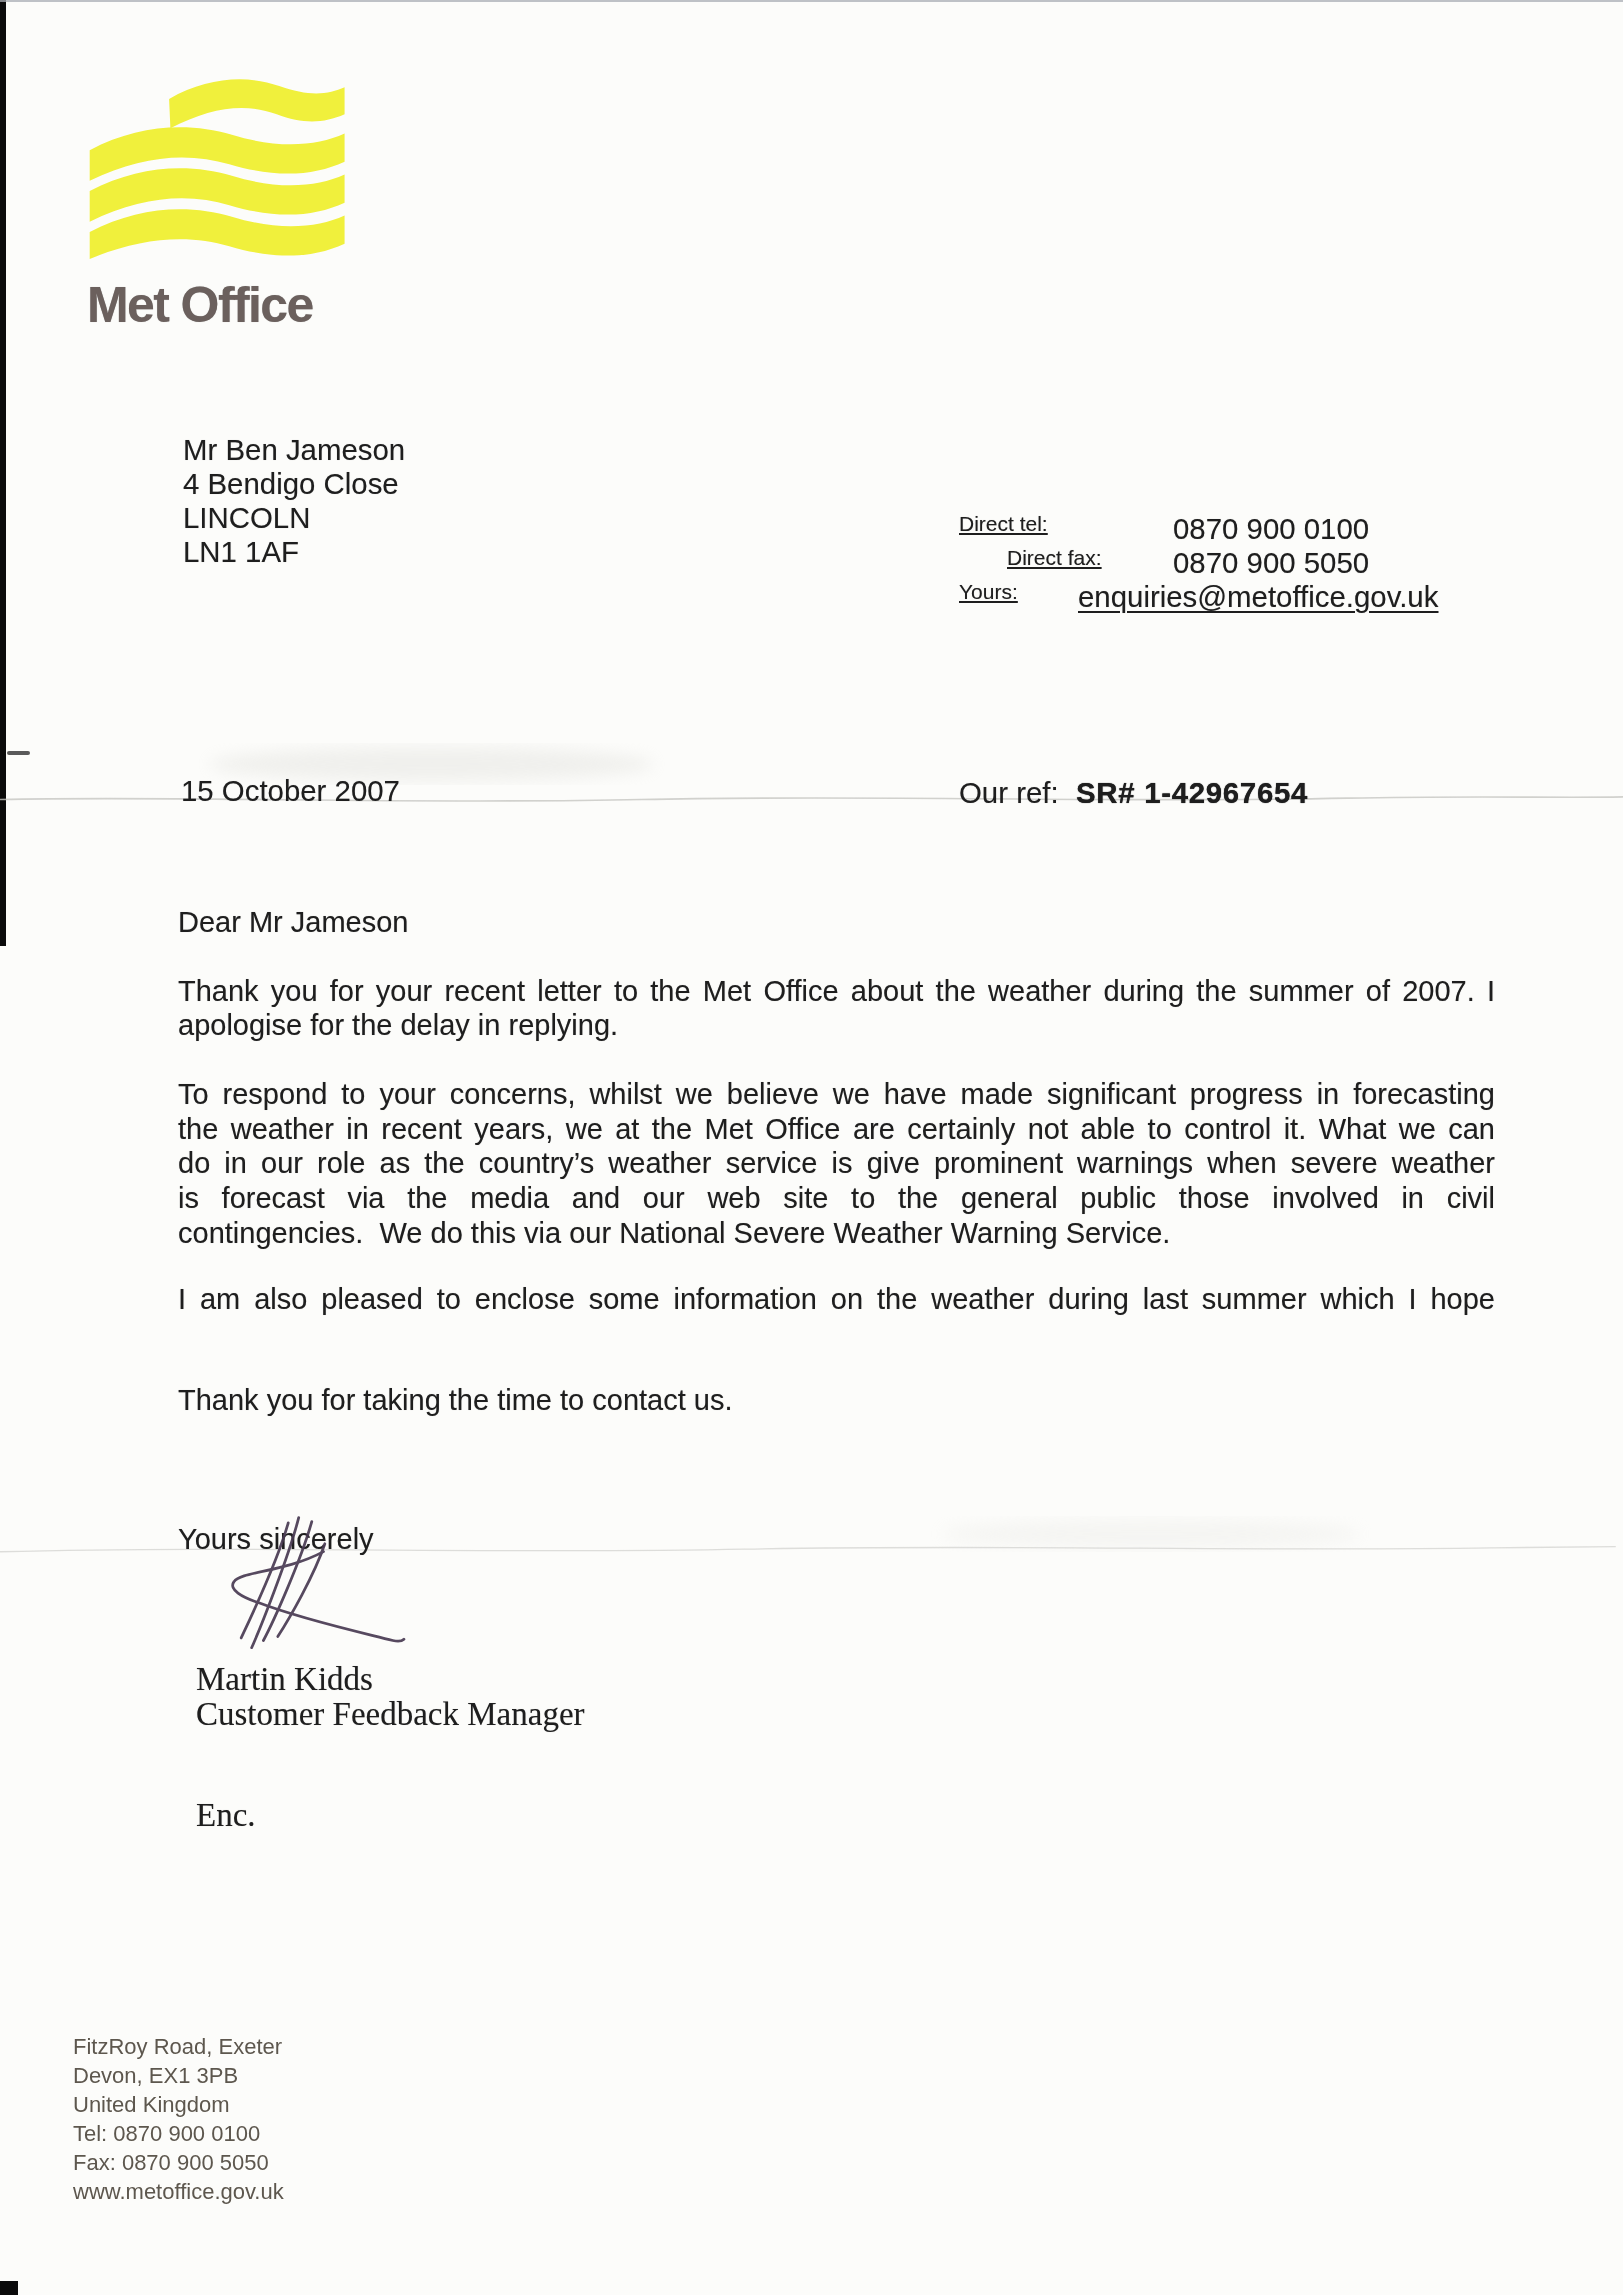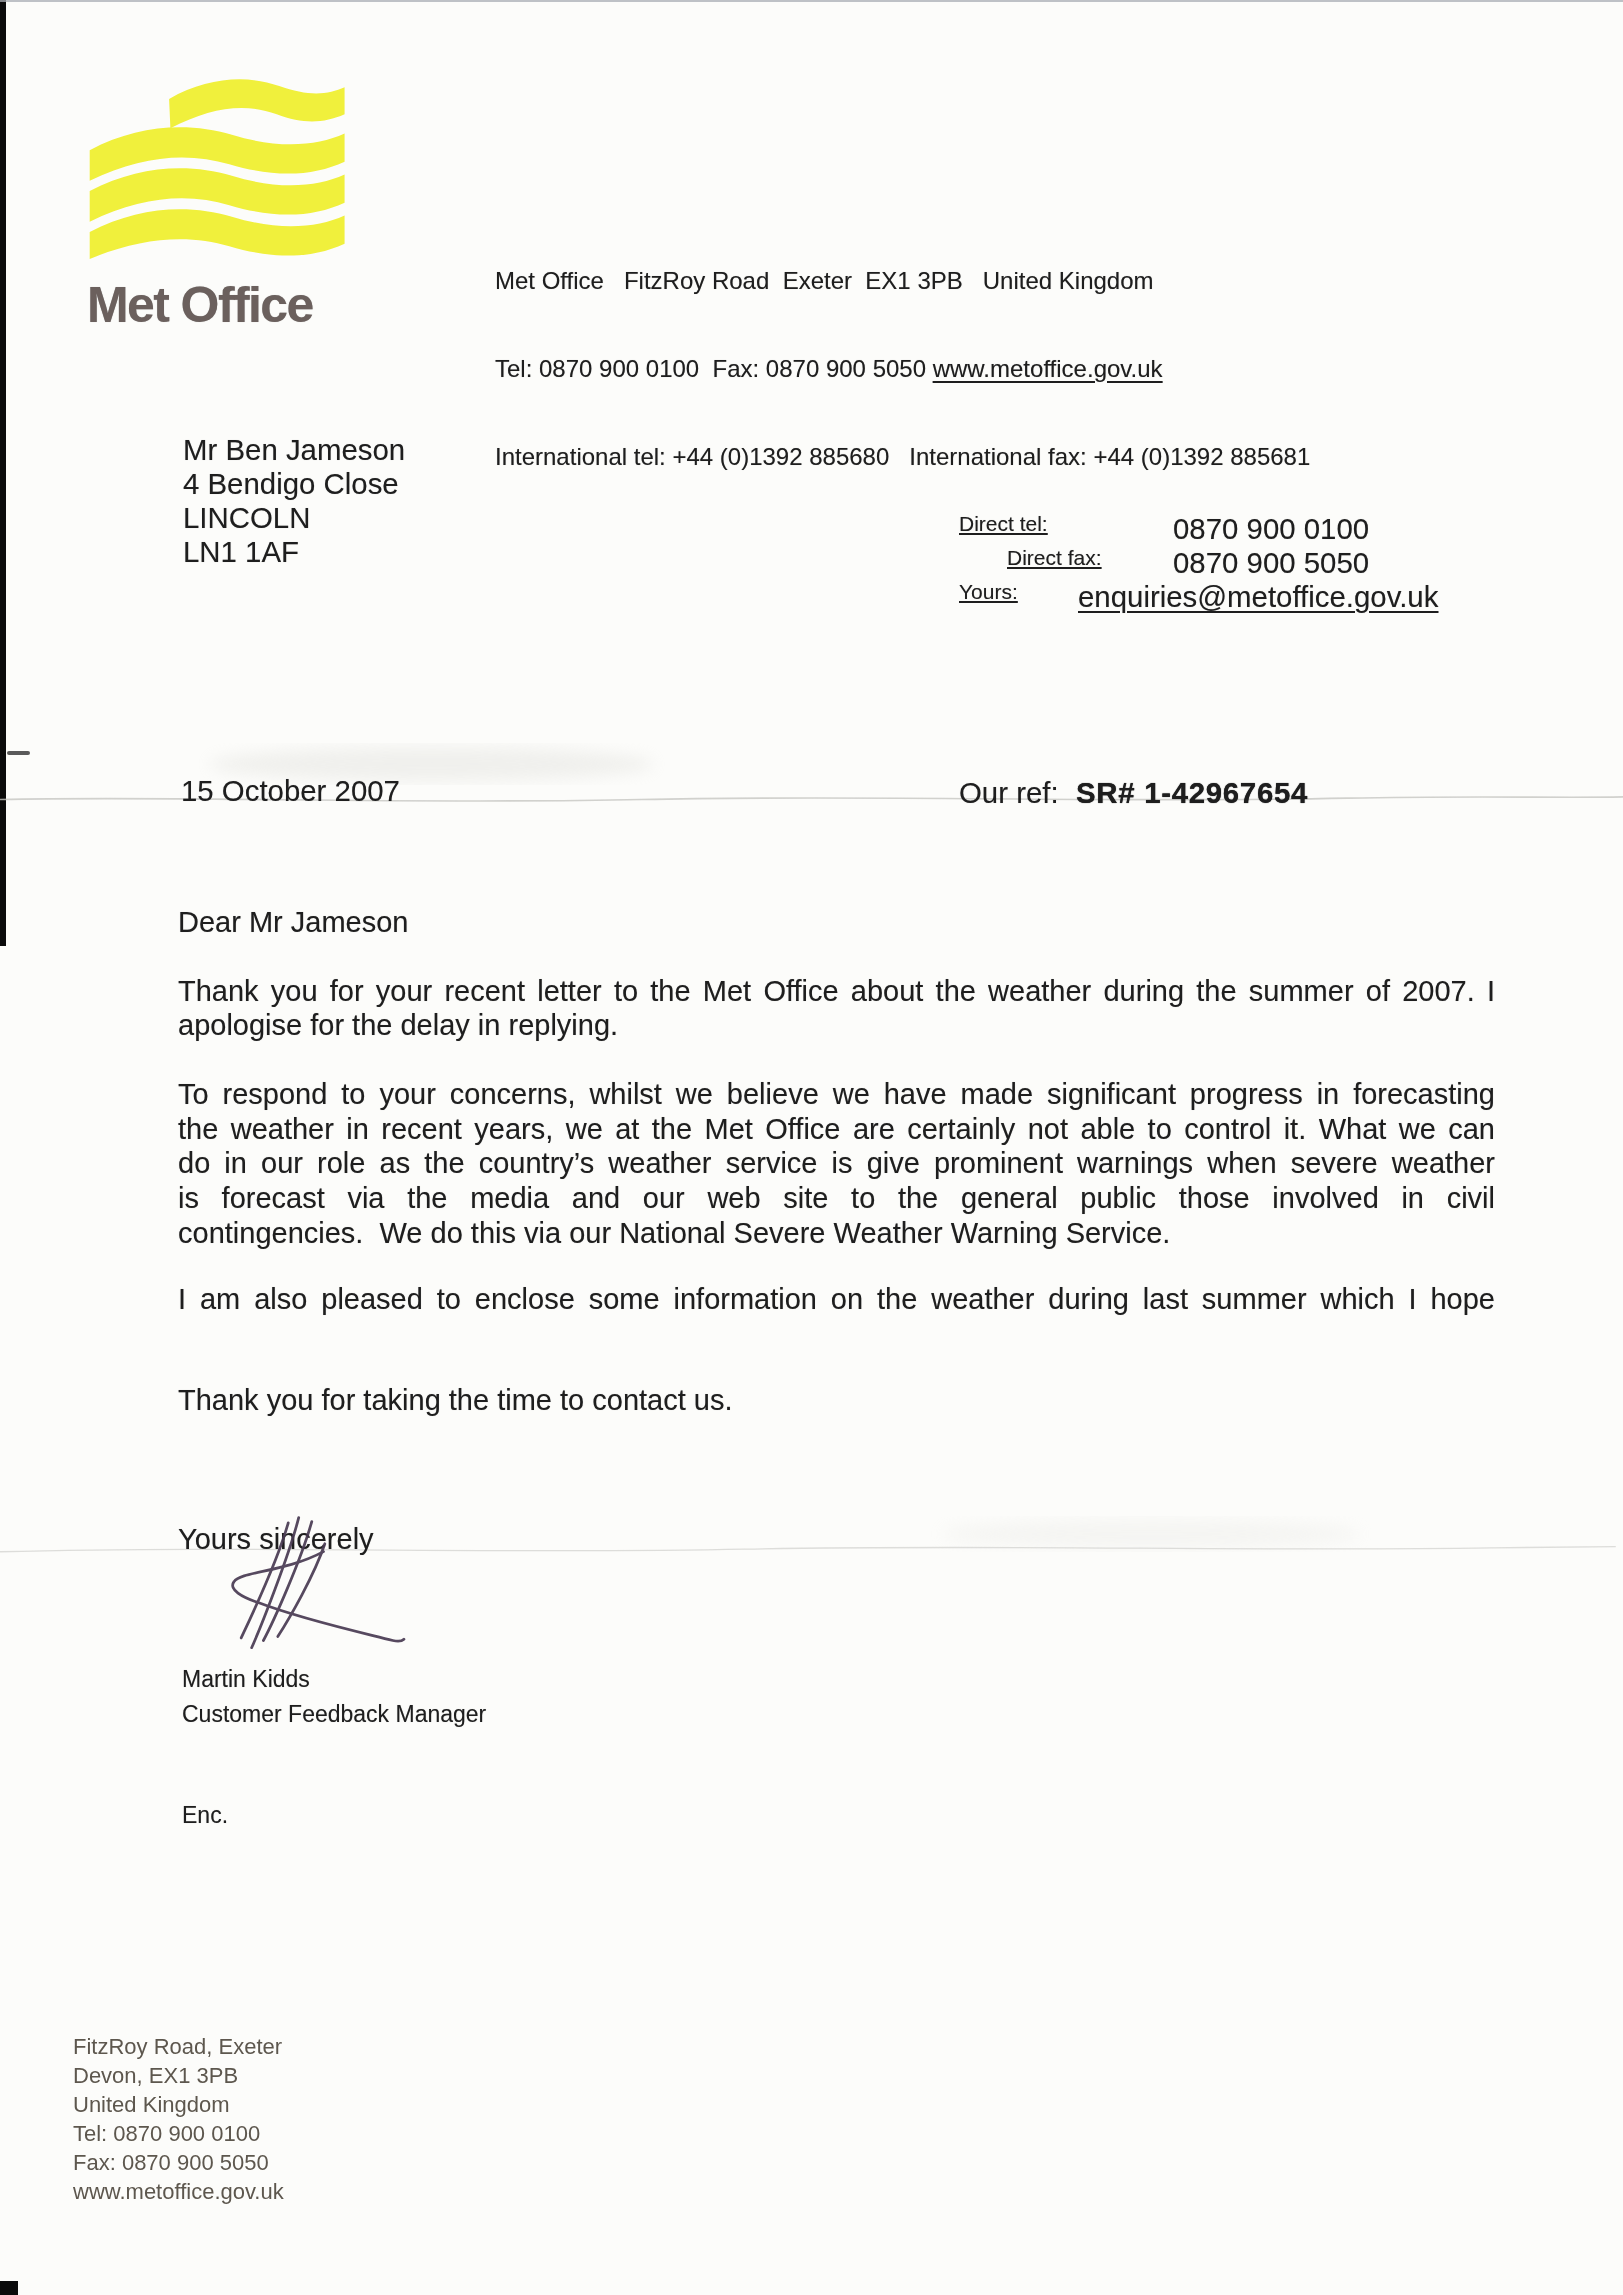--- a/index.html
+++ b/index.html
@@ -39,21 +39,21 @@
 
   
   .meta { font-size:29.4px; white-space:pre; }
   .refv { font-weight:bold; text-shadow:0 0 0.9px #161616; letter-spacing:0.7px; }
 
   
   .bodyline { left:178px; width:1317px; font-size:29px; line-height:35px; }
   .jl { text-align:justify; text-align-last:justify; white-space:nowrap; }
   .ll { white-space:pre-wrap; }
 
-  .sig-name { left:182px; font-size:23px; line-height:35px; }
+  .sig-name { left:196px; font-size:33px; line-height:35px;font-family:Liberation Serif, serif; }
 
   
   .footer { left:73px; top:2032px; font-size:22px; line-height:29px; color:#5d574e; }
 </style>
 </head>
 <body>
 
 <div id="page">
 
   <div class="abs scan-left"></div>
@@ -76,25 +76,20 @@
   <svg class="abs flag" width="257" height="187" viewBox="0 0 400 292">
     <g fill="#f0f03c">
       <path d="M126 42 C 186 8, 248 4, 298 22 C 342 38, 374 36, 400 24 L 400 66 C 368 80, 336 82, 294 66 C 246 48, 192 54, 128 88 Z"></path>
       <path d="M2 122 C 78 82, 156 78, 224 98 C 296 120, 356 116, 400 96 L 400 140 C 352 162, 294 166, 220 144 C 156 125, 82 130, 2 170 Z"></path>
       <path d="M2 186 C 78 146, 156 142, 224 162 C 296 184, 356 180, 400 160 L 400 204 C 352 226, 294 230, 220 208 C 156 189, 82 194, 2 234 Z"></path>
       <path d="M2 250 C 78 210, 156 206, 224 226 C 296 248, 356 244, 400 224 L 400 268 C 352 290, 294 294, 220 272 C 156 253, 82 258, 2 292 Z"></path>
     </g>
   </svg>
   <div class="abs wordmark soft">Met Office</div>
 
-  <div class="abs hdr soft">
-    <div>Met Office   FitzRoy Road  Exeter  EX1 3PB   United Kingdom</div>
-    <div><span>Tel: 0870 900 0100  Fax: 0870 900 5050 </span><span class="u">www.metoffice.gov.uk</span></div>
-    <div>International tel: +44 (0)1392 885680   International fax: +44 (0)1392 885681</div>
-  </div>
 
   <div class="abs addr soft">
     <div>Mr Ben Jameson</div>
     <div>4 Bendigo Close</div>
     <div>LINCOLN</div>
     <div>LN1 1AF</div>
   </div>
 
   <span class="abs lbl soft" style="left:959px; top:512px;">Direct tel:</span>
   <span class="abs val soft" style="left:1173px; top:512px;">0870 900 0100</span>

